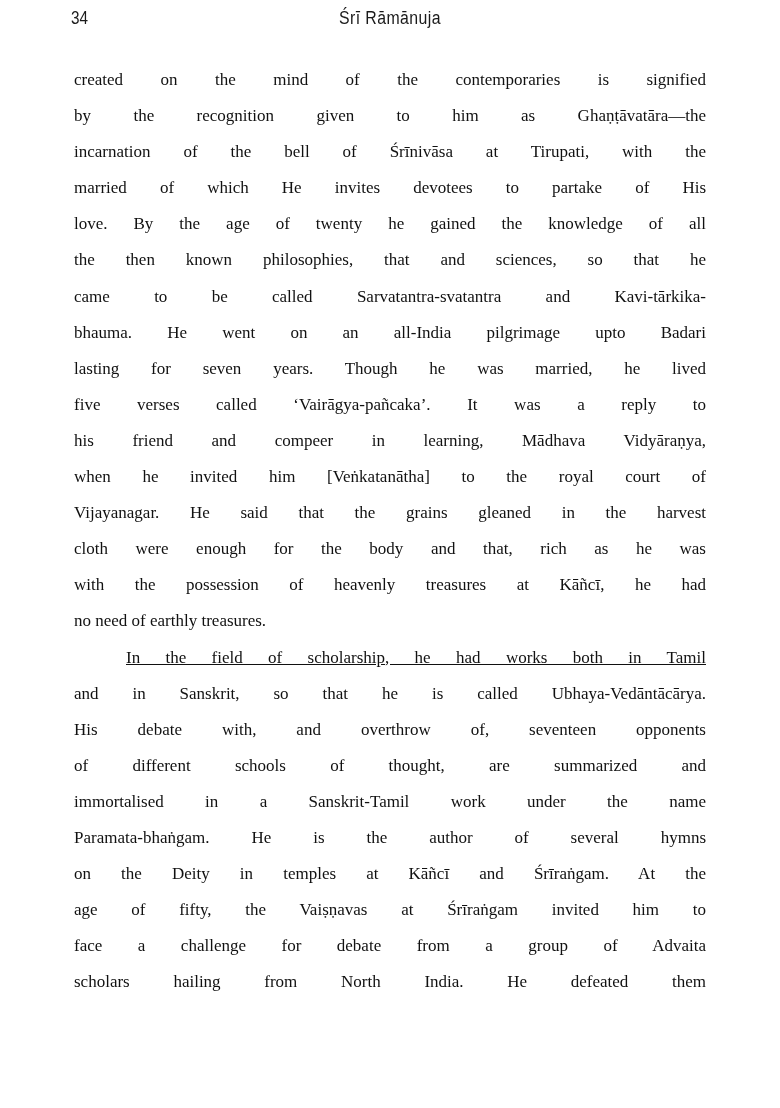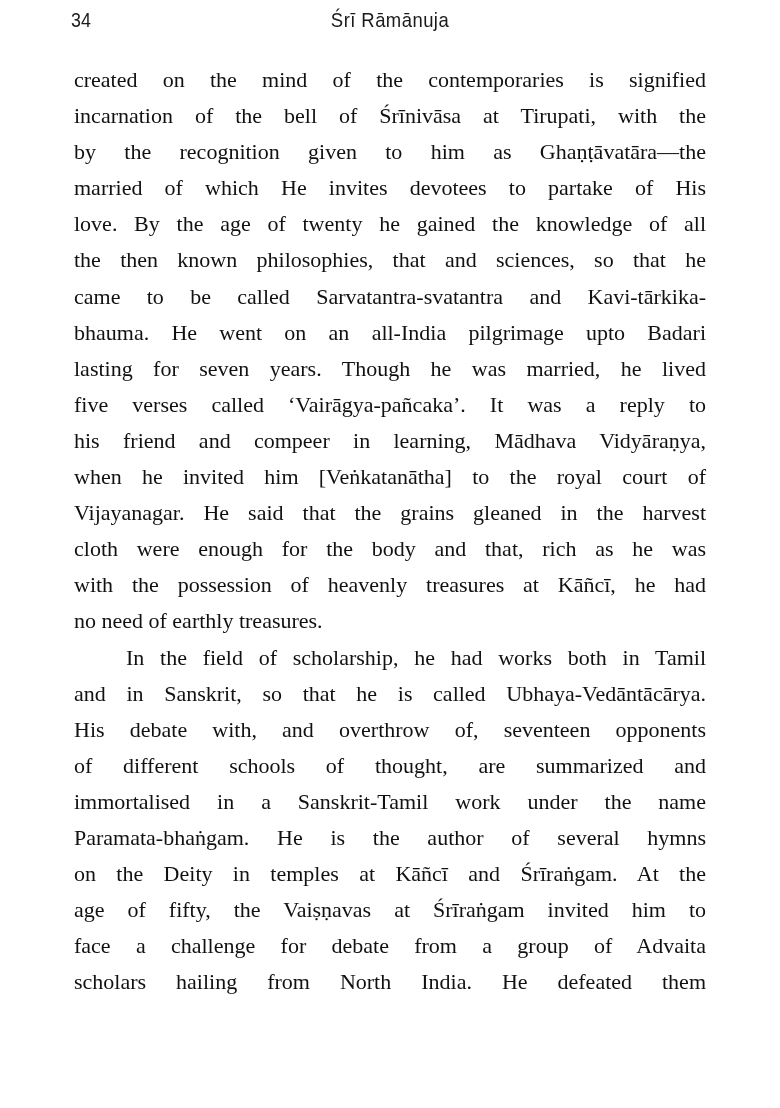--- a/index.html
+++ b/index.html
@@ -1,43 +1,43 @@
 <!DOCTYPE html>
 <html><head>
 <meta charset="utf-8">
 <style>
   html, body { margin:0; padding:0; background:#ffffff; }
   body { width:780px; height:1108px; position:relative; overflow:hidden; }
   .running-head {
     position:absolute; top:6px; left:0; width:780px; height:30px;
-    font-family:"Liberation Sans", sans-serif; font-size:21px; color:#1a1a1a;
+    font-family:"Liberation Sans", sans-serif; font-size:18px; color:#1a1a1a;
   }
   .page-number { position:absolute; left:71px; top:2px; letter-spacing:0; transform:scaleX(0.85); transform-origin:left; }
   .running-title { position:absolute; left:0; width:780px; text-align:center; top:2px; transform:scaleX(0.88); letter-spacing:0.5px; }
   .body-text {
     position:absolute; top:62px; left:74px; width:632px;
-    font-family:"Liberation Serif", serif; font-size:22px; line-height:36.1px; color:#111;
+    font-family:"Liberation Serif", serif; font-size:17px; line-height:36.1px; color:#111;
   }
   .line { display:block; white-space:nowrap; text-align:justify; text-align-last:justify; height:36.1px; }
   .line.last { text-align-last:left; }
-  .line.indent { padding-left:52px; }
+  .line.indent { padding-left:52px;text-decoration:underline; }
 </style>
 </head>
 <body>
 
 <div class="running-head">
   <span class="page-number">34</span>
   <span class="running-title">Śrī Rāmānuja</span>
 </div>
 
 <div class="body-text">
   <div>
     <span class="line">created on the mind of the contemporaries is signified</span>
+    <span class="line">by the recognition given to him as Ghaṇṭāvatāra—the</span>
     <span class="line">incarnation of the bell of Śrīnivāsa at Tirupati, with the</span>
-    <span class="line">by the recognition given to him as Ghaṇṭāvatāra—the</span>
     <span class="line">married of which He invites devotees to partake of His</span>
     <span class="line">love. By the age of twenty he gained the knowledge of all</span>
     <span class="line">the then known philosophies, that and sciences, so that he</span>
     <span class="line">came to be called Sarvatantra-svatantra and Kavi-tārkika-</span>
     <span class="line">bhauma. He went on an all-India pilgrimage upto Badari</span>
     <span class="line">lasting for seven years. Though he was married, he lived</span>
     <span class="line">five verses called ‘Vairāgya-pañcaka’. It was a reply to</span>
     <span class="line">his friend and compeer in learning, Mādhava Vidyāraṇya,</span>
     <span class="line">when he invited him [Veṅkatanātha] to the royal court of</span>
     <span class="line">Vijayanagar. He said that the grains gleaned in the harvest</span>

